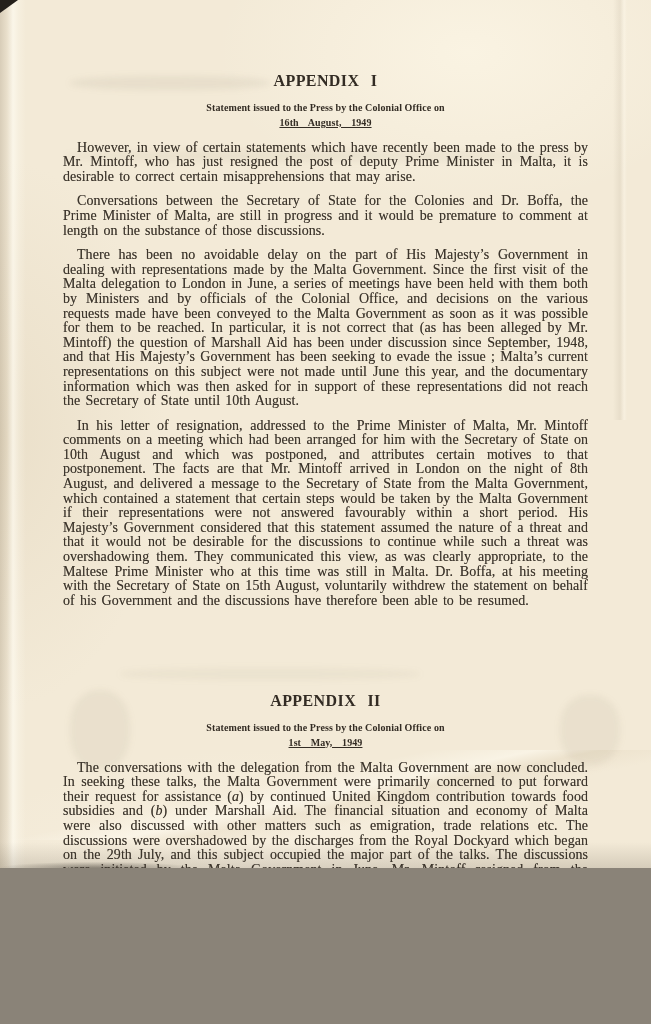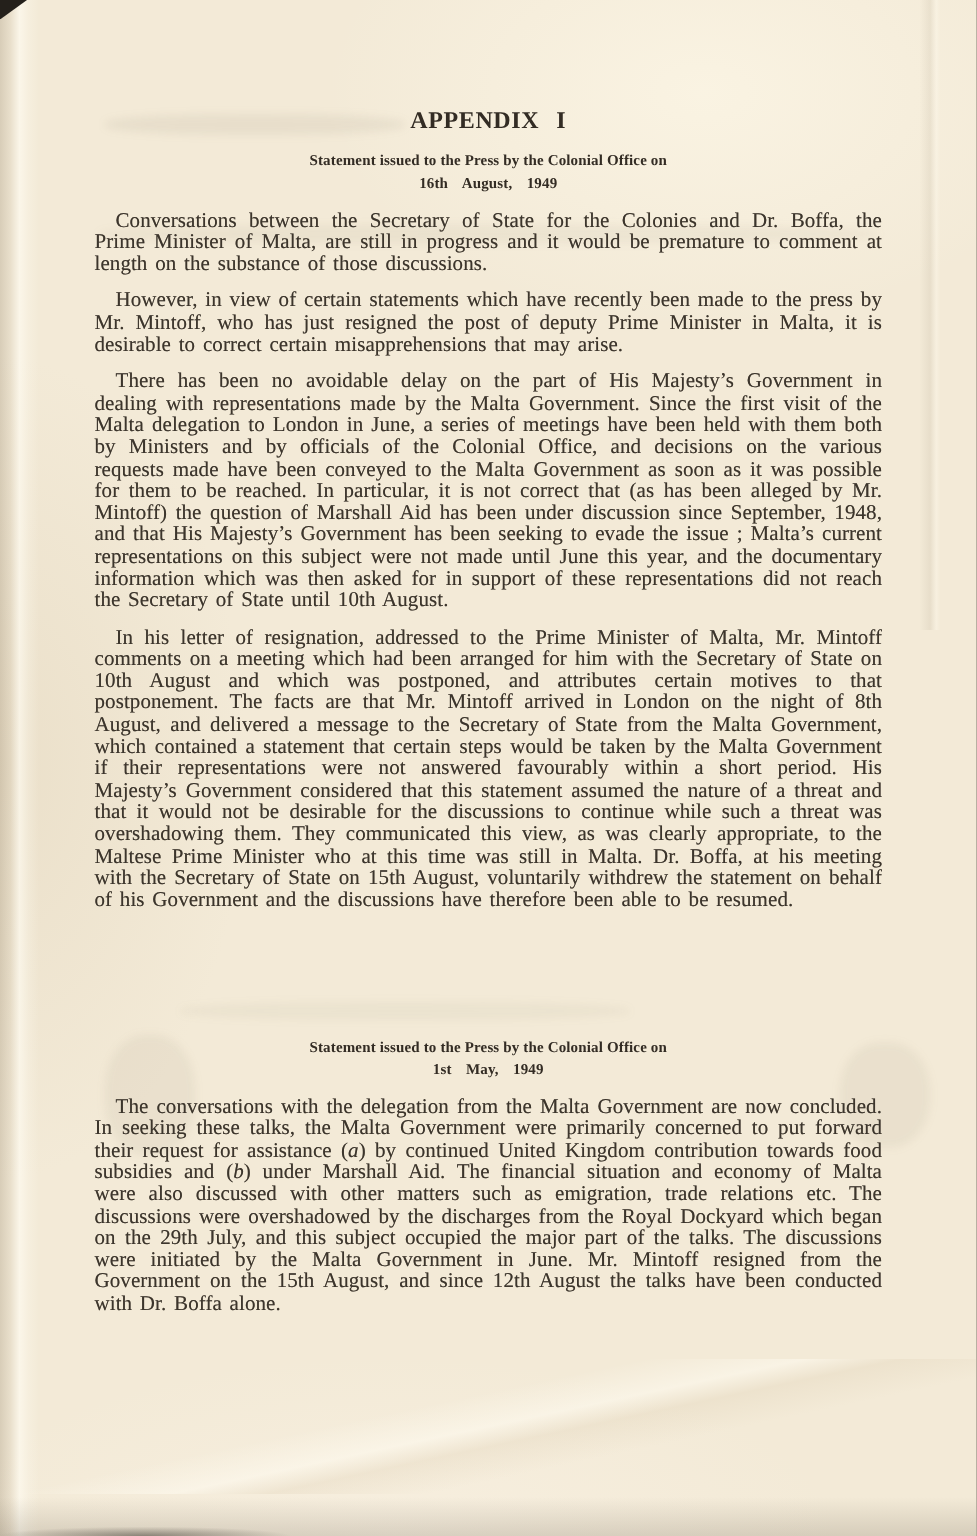--- a/index.html
+++ b/index.html
@@ -1,18 +1,18 @@
 <!DOCTYPE html>
 <html><head>
 <meta charset="utf-8">
 <style>
   html,body{margin:0;padding:0;background:#8a8378;}
   .page{
     position:relative;
-    width:651px;height:1024px;
+    width:651px;height:868px;
     margin:0 auto;
     overflow:hidden;
     background:
       radial-gradient(ellipse 420px 260px at 72% 6%, rgba(252,246,230,.75) 0%, rgba(252,246,230,0) 60%),
       radial-gradient(ellipse 500px 200px at 40% 100%, rgba(248,240,225,.8) 0%, rgba(248,240,225,0) 60%),
       radial-gradient(ellipse 300px 500px at 0% 50%, rgba(226,213,188,.5) 0%, rgba(226,213,188,0) 55%),
       #f3ead7;
     font-family:"Liberation Serif","DejaVu Serif",serif;
     color:#3c352c;
   }
@@ -67,21 +67,21 @@
     margin:0 0 12px 0;
     font-size:16px;font-weight:bold;line-height:17px;
     text-align:center;letter-spacing:.4px;word-spacing:7px;
     color:#332c24;
   }
   .apx-subtitle{
     margin:0 0 10px 0;
     font-size:10px;font-weight:bold;line-height:14.8px;
     text-align:center;color:#332c24;letter-spacing:.1px;
   }
-  .date-line{word-spacing:7px;}
+  .date-line{word-spacing:7px;text-decoration:underline;}
   .body-par{
     margin:0 0 10px 0;
     font-size:14px;line-height:14.6px;
     text-align:justify;text-indent:14px;
     word-spacing:1.6px;letter-spacing:.05px;
     text-shadow:0 0 .4px rgba(60,53,44,.55);
   }
   .page-number{
     position:absolute;top:919px;left:0;width:651px;
     text-align:center;font-size:14.5px;letter-spacing:.5px;
@@ -104,27 +104,28 @@
   <div class="smudge sm3"></div>
   <div class="smudge sm4"></div>
   <div class="smudge sm5"></div>
 
   <section class="apx apx1">
     <h1 class="apx-title">APPENDIX I</h1>
     <h2 class="apx-subtitle">
       <span>Statement issued to the Press by the Colonial Office on</span><br>
       <span class="date-line">16th August, 1949</span>
     </h2>
+    <p class="body-par">However, in view of certain statements which have recently been made to the press by Mr. Mintoff, who has just resigned the post of deputy Prime Minister in Malta, it is desirable to correct certain misapprehensions that may arise.</p>
     <p class="body-par">Conversations between the Secretary of State for the Colonies and Dr. Boffa, the Prime Minister of Malta, are still in progress and it would be premature to comment at length on the substance of those discussions.</p>
-    <p class="body-par">However, in view of certain statements which have recently been made to the press by Mr. Mintoff, who has just resigned the post of deputy Prime Minister in Malta, it is desirable to correct certain misapprehensions that may arise.</p>
     <p class="body-par">There has been no avoidable delay on the part of His Majesty’s Government in dealing with representations made by the Malta Government.  Since the first visit of the Malta delegation to London in June, a series of meetings have been held with them both by Ministers and by officials of the Colonial Office, and decisions on the various requests made have been conveyed to the Malta Government as soon as it was possible for them to be reached.  In particular, it is not correct that (as has been alleged by Mr. Mintoff) the question of Marshall Aid has been under discussion since September, 1948, and that His Majesty’s Government has been seeking to evade the issue ; Malta’s current representations on this subject were not made until June this year, and the documentary information which was then asked for in support of these representations did not reach the Secretary of State until 10th August.</p>
     <p class="body-par">In his letter of resignation, addressed to the Prime Minister of Malta, Mr. Mintoff comments on a meeting which had been arranged for him with the Secretary of State on 10th August and which was postponed, and attributes certain motives to that postponement.  The facts are that Mr. Mintoff arrived in London on the night of 8th August, and delivered a message to the Secretary of State from the Malta Government, which contained a statement that certain steps would be taken by the Malta Government if their representations were not answered favourably within a short period.  His Majesty’s Government considered that this statement assumed the nature of a threat and that it would not be desirable for the discussions to continue while such a threat was overshadowing them.  They communicated this view, as was clearly appropriate, to the Maltese Prime Minister who at this time was still in Malta.  Dr. Boffa, at his meeting with the Secretary of State on 15th August, voluntarily withdrew the statement on behalf of his Government and the discussions have therefore been able to be resumed.</p>
   </section>
 
   <section class="apx apx2">
+    <h1 class="apx-title">APPENDIX II</h1>
     <h2 class="apx-subtitle">
       <span>Statement issued to the Press by the Colonial Office on</span><br>
       <span class="date-line">1st May, 1949</span>
     </h2>
     <p class="body-par"><span>The conversations with the delegation from the Malta Government are now concluded.  In seeking these talks, the Malta Government were primarily concerned to put forward their request for assistance (</span><i>a</i><span>) by continued United Kingdom contribution towards food subsidies and (</span><i>b</i><span>) under Marshall Aid.  The financial situation and economy of Malta were also discussed with other matters such as emigration, trade relations etc.  The discussions were overshadowed by the discharges from the Royal Dockyard which began on the 29th July, and this subject occupied the major part of the talks.  The discussions were initiated by the Malta Government in June.  Mr. Mintoff resigned from the Government on the 15th August, and since 12th August the talks have been conducted with Dr. Boffa alone.</span></p>
   </section>
 
 </div>
 
 </body></html>

